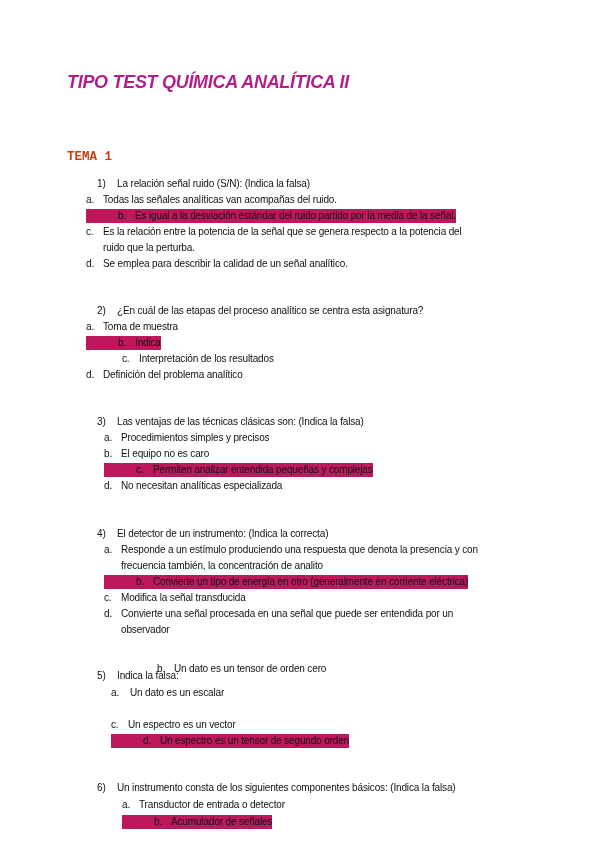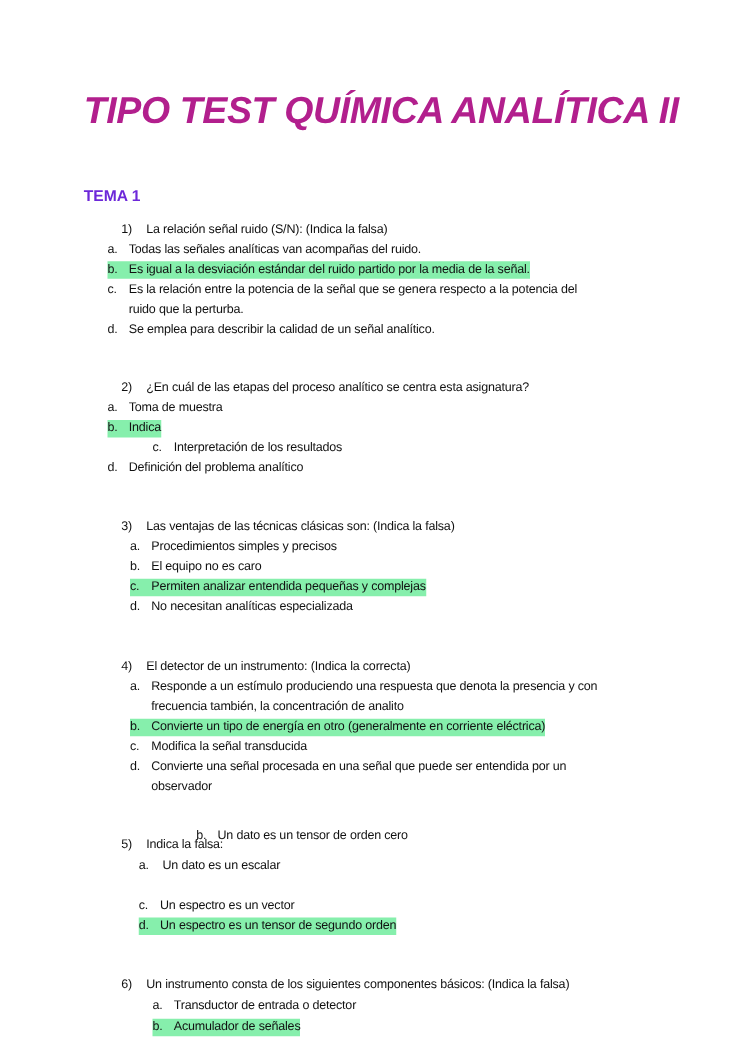--- a/index.html
+++ b/index.html
@@ -1,22 +1,22 @@
 <!DOCTYPE html>
 <html><head>
 <meta charset="utf-8">
 <style>
   html, body { margin: 0; padding: 0; background: #ffffff; }
   body { width: 600px; height: 848px; position: relative; overflow: hidden;
          font-family: "Liberation Sans", sans-serif; color: #111; }
-  .title { position: absolute; left: 67px; top: 72px; font-size: 30px; font-style: italic;
+  .title { position: absolute; left: 67px; top: 72px; font-size: 18px; font-style: italic;
            font-weight: bold; color: #B21F8D; letter-spacing: -0.3px; margin: 0; }
-  .tema { position: absolute; left: 67px; top: 150px; font-size: 12.5px; color: #6d28d9; margin: 0; }
+  .tema { position: absolute; left: 67px; top: 150px; font-size: 12.5px; color: #c2410c; margin: 0; font-family: Liberation Mono, monospace; }
   .line { position: absolute; font-size: 10px; line-height: 14px; white-space: nowrap; letter-spacing: -0.15px; }
-  .hl { background: #86efac; }
+  .hl { background: #be185d; padding-left: 32px; }
   .lbl { display: inline-block; width: 17px; }
   .qnum { display: inline-block; width: 20px; }
 </style>
 </head>
 <body>
 
 <h1 class="title">TIPO TEST QUÍMICA ANALÍTICA II</h1>
 <h2 class="tema">TEMA 1</h2>
 
 <div class="line" style="left:97px;top:177px;">

